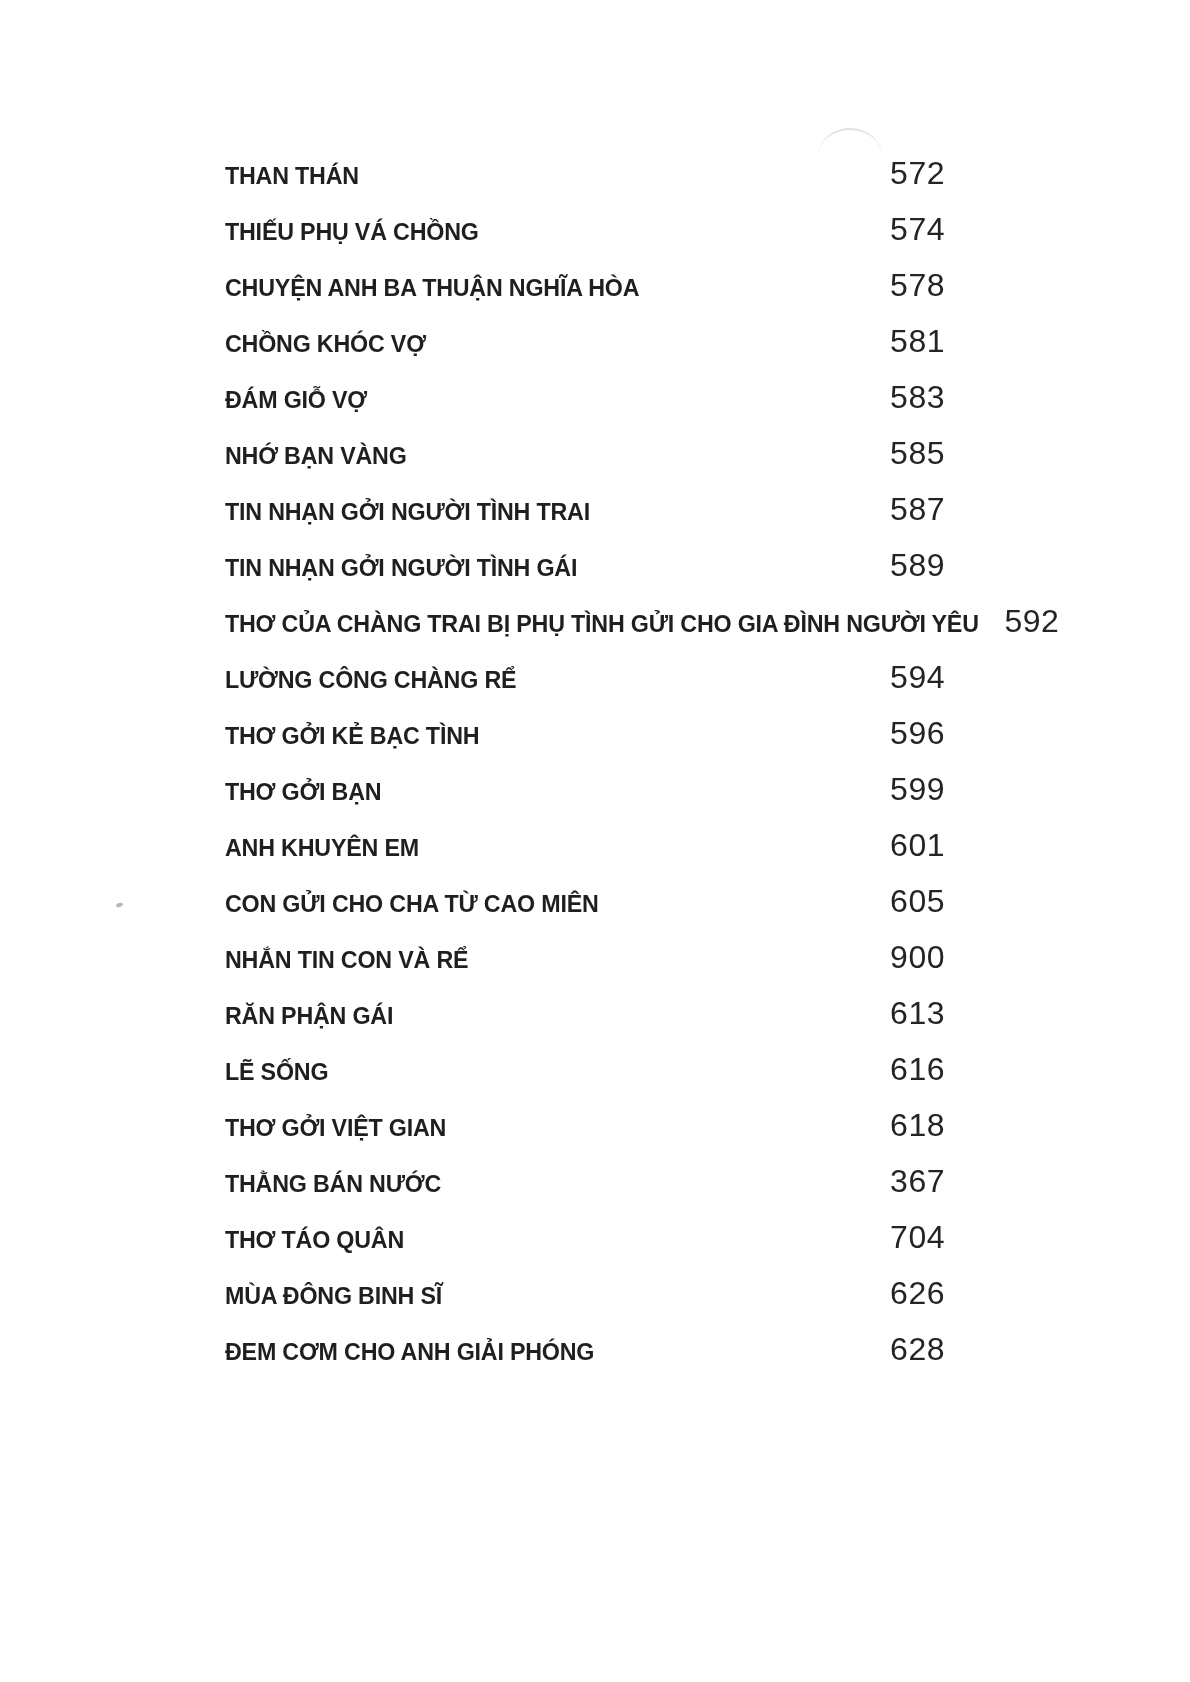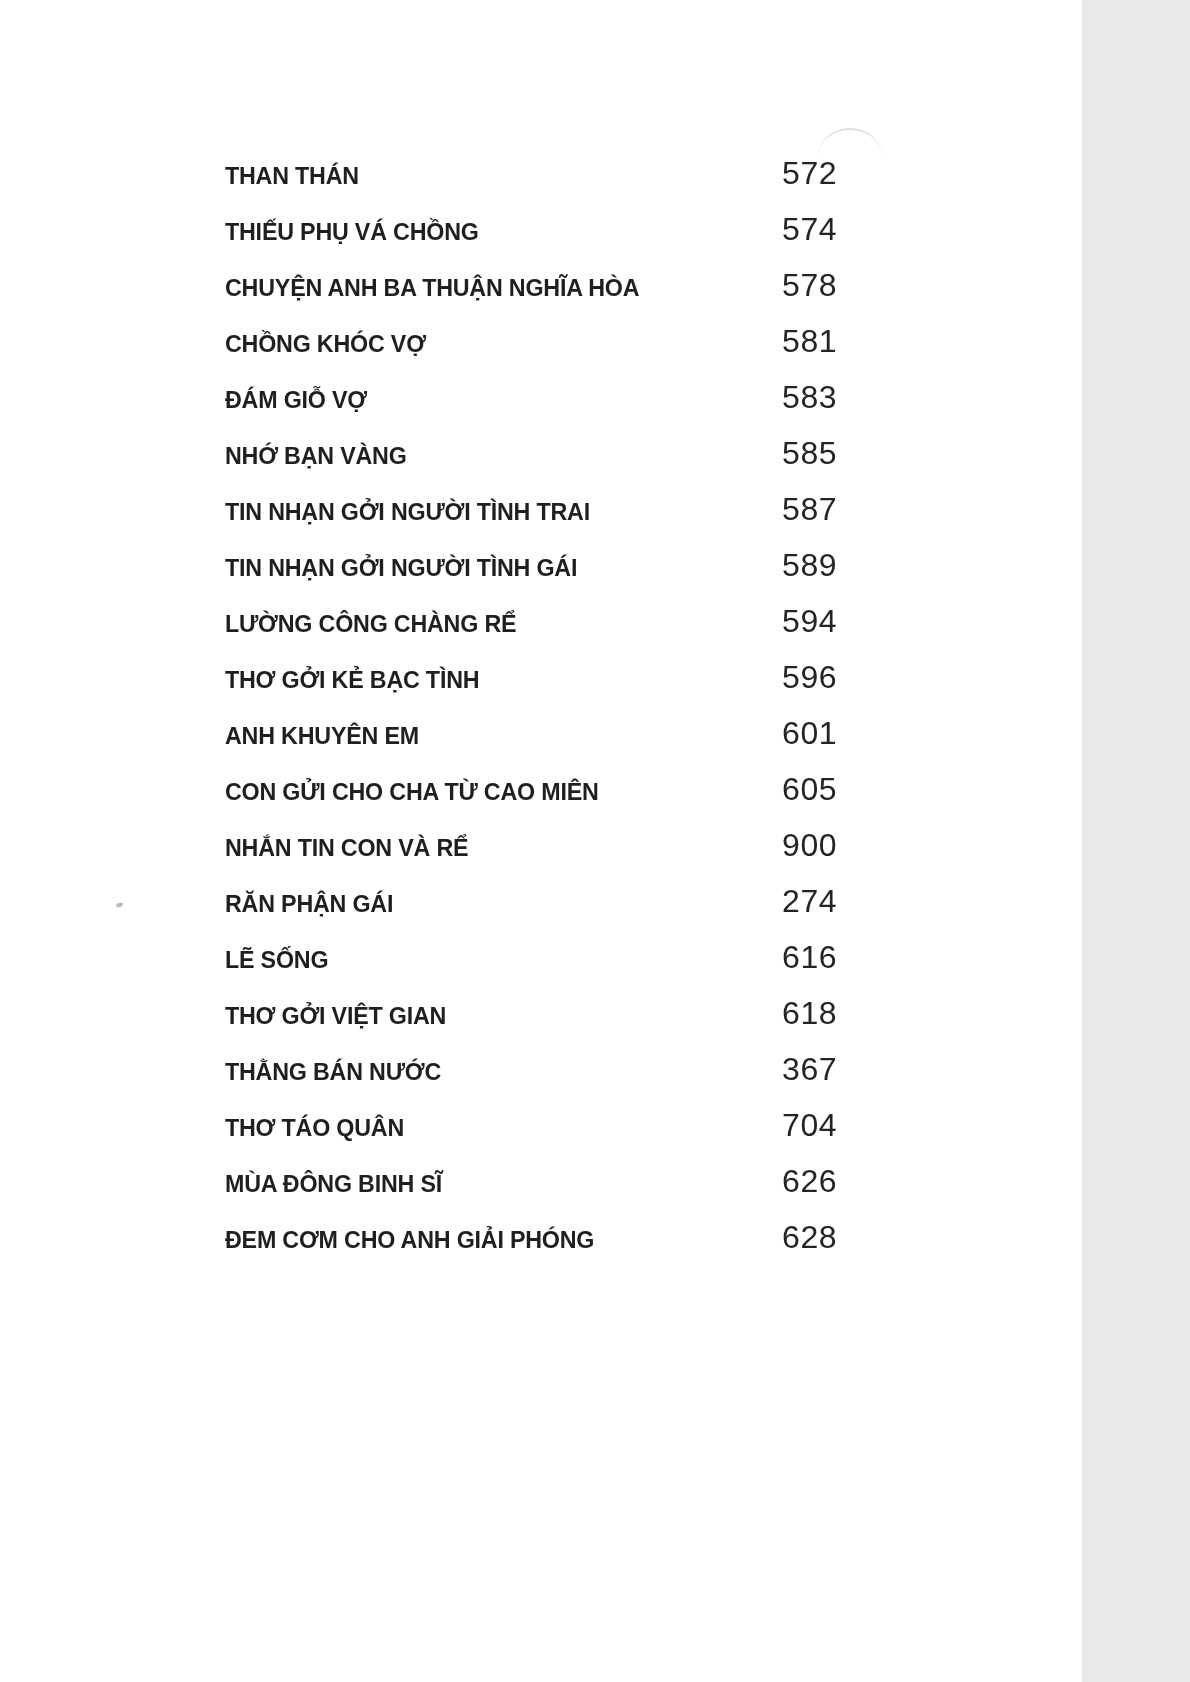--- a/index.html
+++ b/index.html
@@ -2,21 +2,21 @@
 <html><head>
 <meta charset="utf-8">
 <style>
   html, body {
     margin: 0;
     padding: 0;
     background: #e9e9e9;
   }
   .page {
     position: relative;
-    width: 1082px;
+    width: 1190px;
     height: 1682px;
     background: #ffffff;
     overflow: hidden;
     font-family: "Liberation Sans", sans-serif;
     color: #1f1f1f;
   }
   .toc {
     position: absolute;
     top: 160px;
     left: 225px;
@@ -107,52 +107,60 @@
     <div class="toc-row">
       <span class="toc-title">TIN NHẠN GỞI NGƯỜI TÌNH TRAI</span>
       <span class="toc-page">587</span>
     </div>
 
     <div class="toc-row">
       <span class="toc-title">TIN NHẠN GỞI NGƯỜI TÌNH GÁI</span>
       <span class="toc-page">589</span>
     </div>
 
+    <div class="toc-row">
+      <span class="toc-title">THƠ CỦA CHÀNG TRAI BỊ PHỤ TÌNH GỬI CHO GIA ĐÌNH NGƯỜI YÊU</span>
+      <span class="toc-page">592</span>
+    </div>
 
     <div class="toc-row">
       <span class="toc-title">LƯỜNG CÔNG CHÀNG RỂ</span>
       <span class="toc-page">594</span>
     </div>
 
 
     <div class="toc-row">
       <span class="toc-title">THƠ GỞI KẺ BẠC TÌNH</span>
       <span class="toc-page">596</span>
     </div>
 
+    <div class="toc-row">
+      <span class="toc-title">THƠ GỞI BẠN</span>
+      <span class="toc-page">599</span>
+    </div>
 
     <div class="toc-row">
       <span class="toc-title">ANH KHUYÊN EM</span>
       <span class="toc-page">601</span>
     </div>
 
     <div class="toc-row">
       <span class="toc-title">CON GỬI CHO CHA TỪ CAO MIÊN</span>
       <span class="toc-page">605</span>
     </div>
 
 
     <div class="toc-row">
       <span class="toc-title">NHẮN TIN CON VÀ RỂ</span>
       <span class="toc-page">900</span>
     </div>
 
     <div class="toc-row">
       <span class="toc-title">RĂN PHẬN GÁI</span>
-      <span class="toc-page">274</span>
+      <span class="toc-page">613</span>
     </div>
 
     <div class="toc-row">
       <span class="toc-title">LẼ SỐNG</span>
       <span class="toc-page">616</span>
     </div>
 
     <div class="toc-row">
       <span class="toc-title">THƠ GỞI VIỆT GIAN</span>
       <span class="toc-page">618</span>

